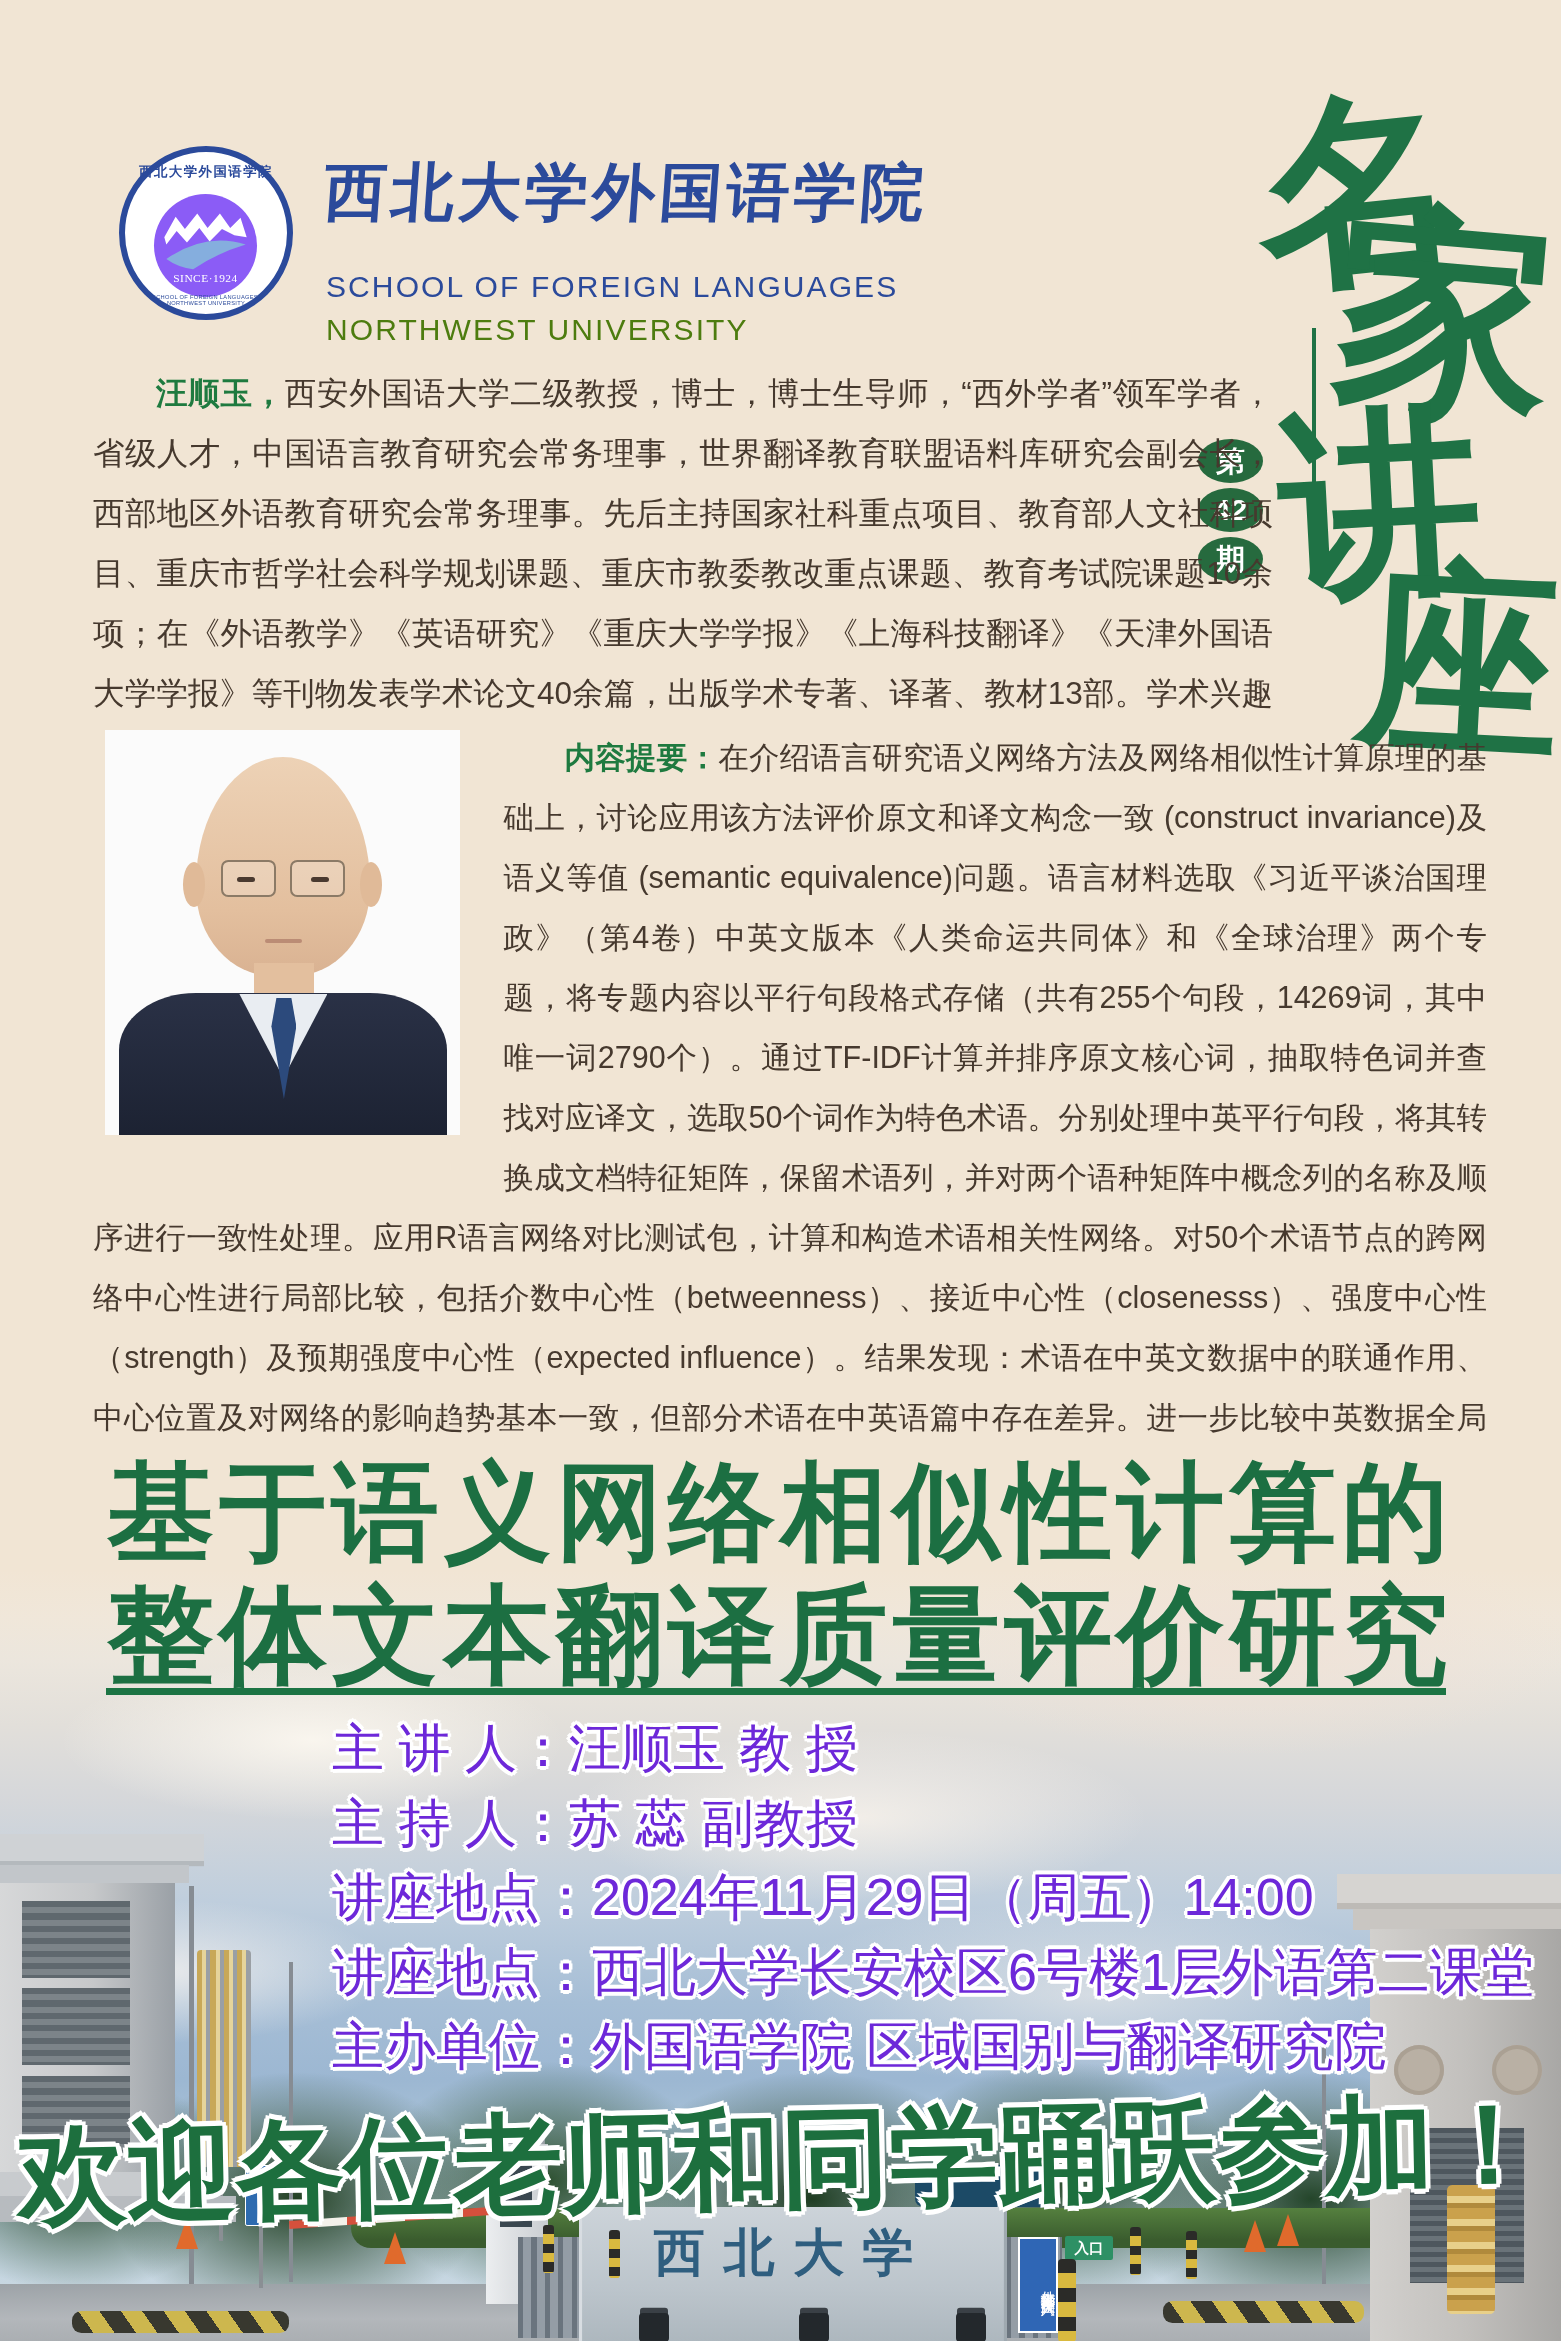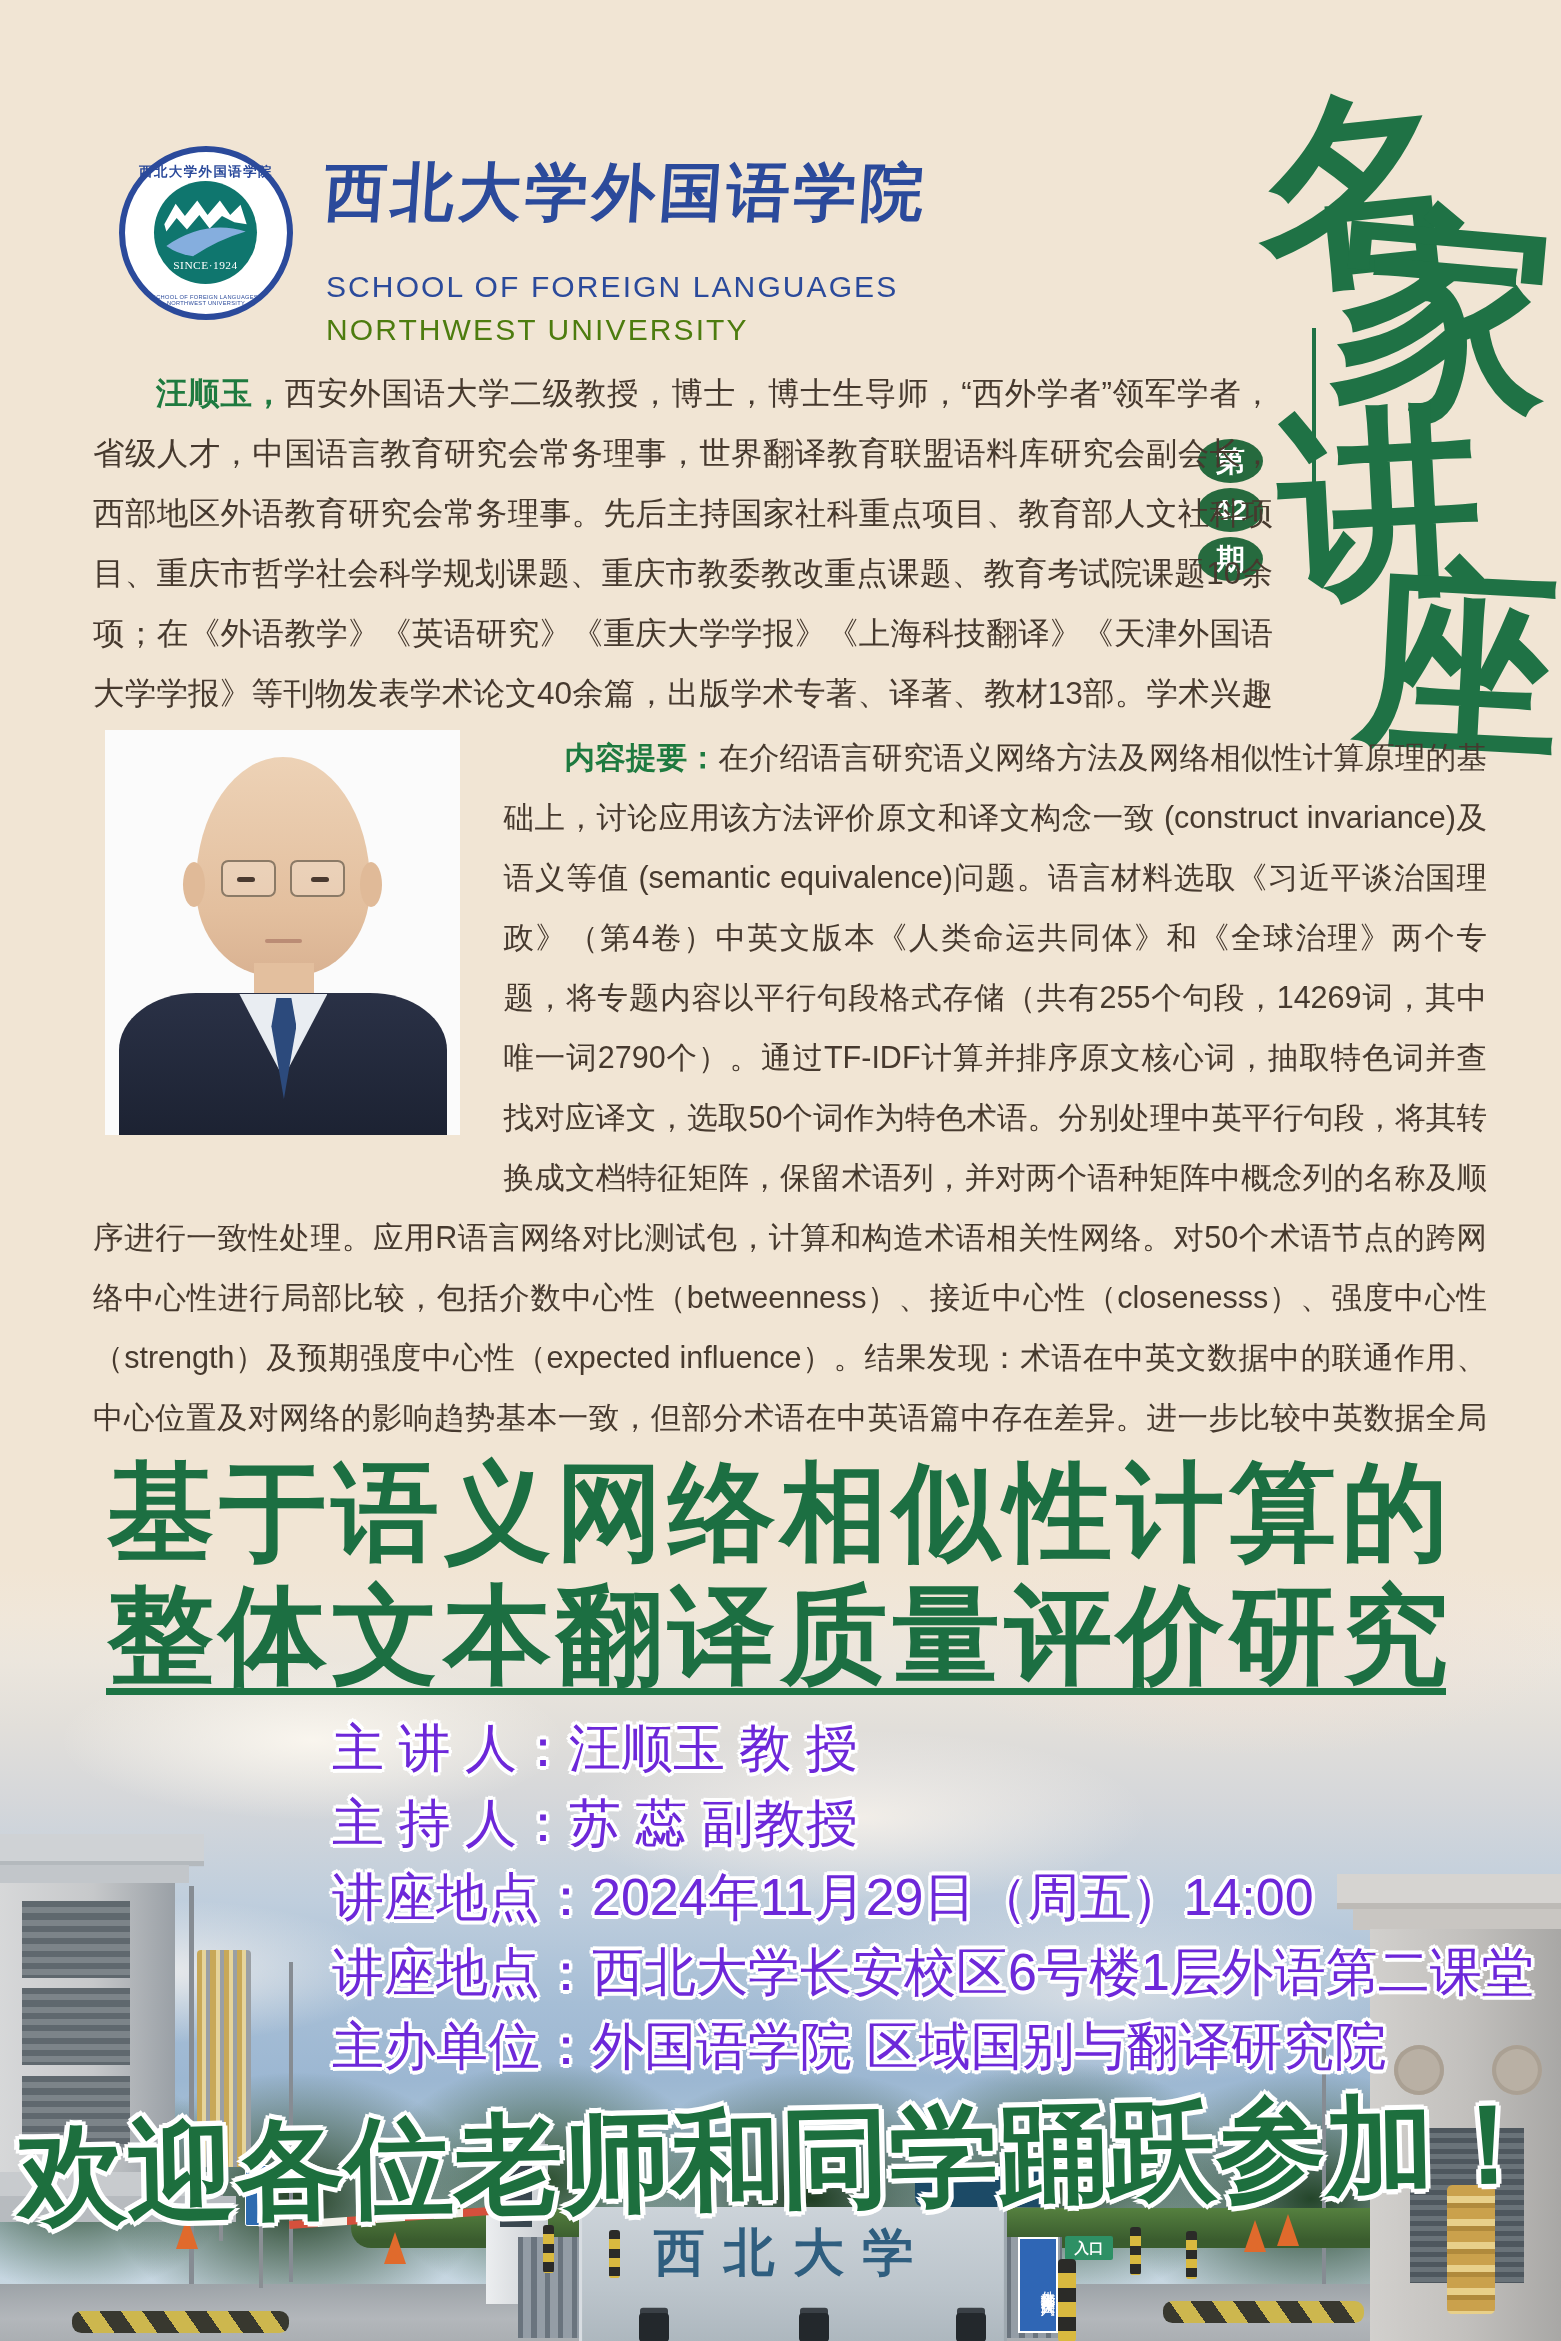--- a/index.html
+++ b/index.html
@@ -6,22 +6,22 @@
   body{font-family:"Liberation Sans","DejaVu Sans",sans-serif;}
   .poster{position:relative;width:1561px;height:2342px;background:#f1e5d4;overflow:hidden;}
 
   
   .seal{position:absolute;left:119px;top:146px;width:174px;height:174px;border-radius:50%;
         background:#fff;border:6.2px solid #2b4a9b;box-sizing:border-box;z-index:3;}
   .seal-ring-top{position:absolute;top:11.4px;left:0;width:100%;text-align:center;
         font-size:13.4px;font-weight:bold;color:#2b4a9b;letter-spacing:1.5px;}
   .seal-ring-bottom{position:absolute;bottom:8.3px;left:6%;width:88%;text-align:center;
         font-size:5.7px;color:#2b4a9b;letter-spacing:0.3px;}
-  .seal-inner{position:absolute;left:29px;top:29px;width:103px;height:103px;border-radius:50%;
-        background:#0f766e;overflow:hidden;}
+  .seal-inner{position:absolute;left:29px;top:42px;width:103px;height:103px;border-radius:50%;
+        background:#8b5cf6;overflow:hidden;}
   .seal-inner svg{position:absolute;left:0;top:0;}
   .seal-since{position:absolute;bottom:13.4px;width:100%;text-align:center;color:#fff;
         font-size:11.4px;letter-spacing:0.5px;font-family:"Liberation Serif","DejaVu Serif",serif;}
   .brand-cn{position:absolute;left:324px;top:150px;font-size:63px;font-weight:bold;color:#2b4a9b;
         letter-spacing:4.1px;transform:skewX(-4deg);z-index:3;}
   .brand-en1{position:absolute;left:326px;top:270px;font-size:30px;color:#2b4a9b;letter-spacing:2.1px;z-index:3;}
   .brand-en2{position:absolute;left:326px;top:313px;font-size:30px;color:#4d7c0f;letter-spacing:2.1px;z-index:3;}
 
   
   .mj{position:absolute;color:#1f7245;font-weight:bold;z-index:2;

